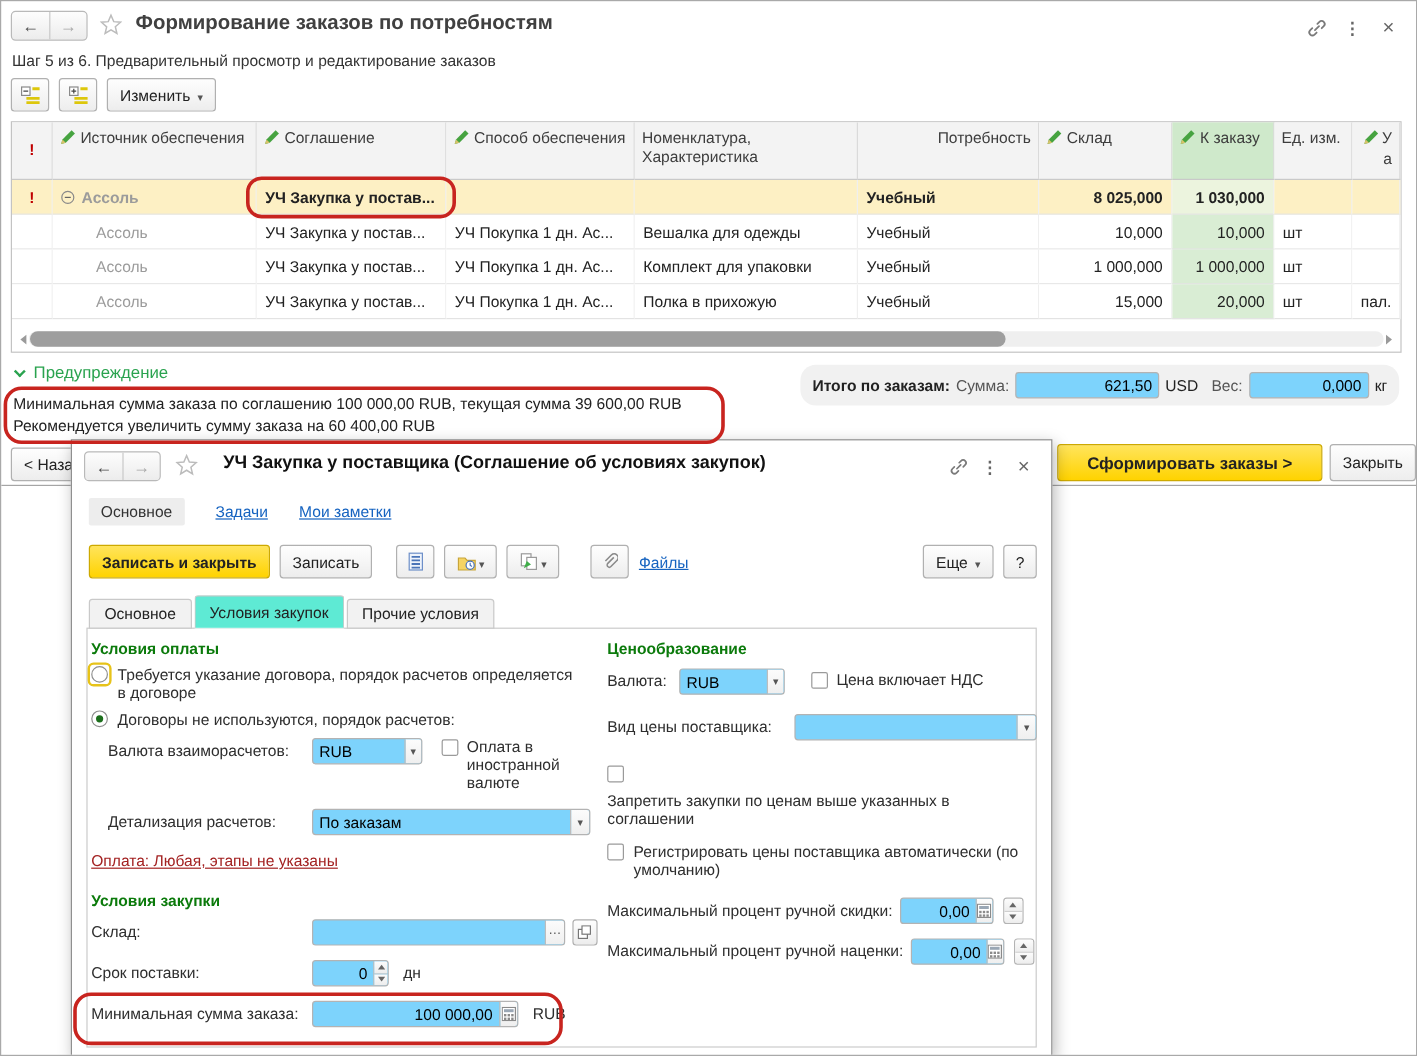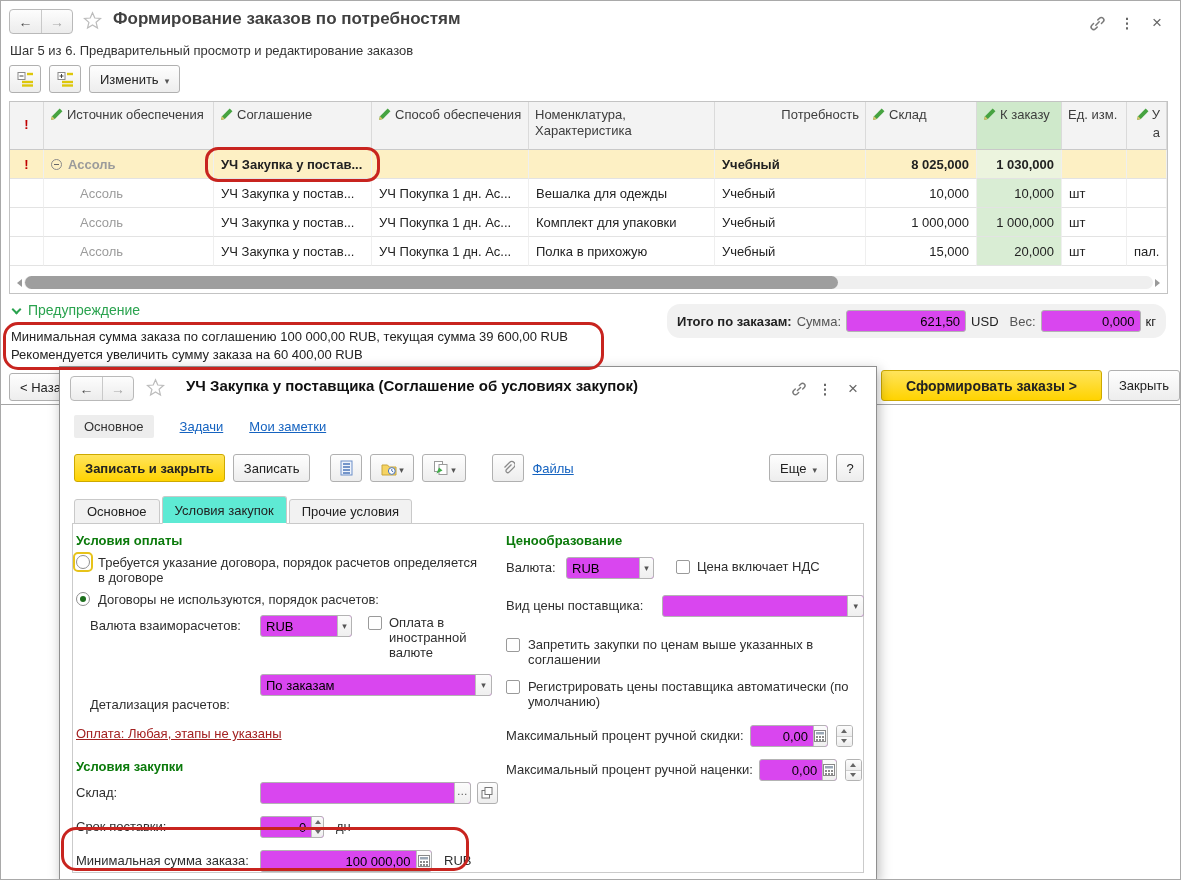--- a/index.html
+++ b/index.html
@@ -11,21 +11,21 @@
   .btn { display:inline-flex; align-items:center; justify-content:center; gap:6px; border:1px solid #b0b0b0; border-radius:3px; background:linear-gradient(#fefefe,#ededed); height:26px; padding:0 10px; font-size:13px; color:#222; cursor:pointer; }
   .btn.yellow { background:linear-gradient(#ffe45c,#ffd300); border-color:#cda900; font-weight:bold; }
   .caret::after { content:"▾"; font-size:9px; color:#555; }
   .navgroup { position:absolute; display:flex; border:1px solid #b9b9b9; border-radius:4px; overflow:hidden; height:25px; background:linear-gradient(#fdfdfd,#ececec); }
   .navgroup .nb { width:31px; display:flex; align-items:center; justify-content:center; font-size:14px; }
   .navgroup .nb + .nb { border-left:1px solid #c9c9c9; }
   .arrow-back::after { content:"←"; color:#4a4a4a; }
   .arrow-fwd::after { content:"→"; color:#a8a8a8; }
   .x-icon::after { content:"×"; font-size:17px; color:#666; }
   .dots-icon::after { content:"⋮"; font-size:14px; color:#666; font-weight:bold; }
-  .widget { display:inline-flex; align-items:stretch; border:1px solid #b3b3b3; border-radius:3px; background:#d946ef; height:22px; overflow:hidden; }
+  .widget { display:inline-flex; align-items:stretch; border:1px solid #b3b3b3; border-radius:3px; background:#7dd3fc; height:22px; overflow:hidden; }
   .widget input { border:none; outline:none; font:13px "Liberation Sans",sans-serif; padding:0 5px; min-width:0; background:transparent; }
   .widget input.num { text-align:right; }
   .seg { display:flex; align-items:center; justify-content:center; border-left:1px solid #bdbdbd; width:17px; background:linear-gradient(#fcfcfc,#efefef); }
   .seg.ell::after { content:"…"; font-size:11px; color:#555; margin-top:-4px; }
   .spin { display:inline-flex; flex-direction:column; width:15px; border-left:1px solid #bdbdbd; }
   .spin i { flex:1; display:flex; align-items:center; justify-content:center; background:linear-gradient(#fcfcfc,#ededed); }
   .spin i + i { border-top:1px solid #cfcfcf; }
   .spin i::after { content:""; border:3px solid transparent; }
   .spin .up::after { border-bottom:4px solid #666; margin-top:-3px; }
   .spin .dn::after { border-top:4px solid #666; margin-bottom:-3px; }
@@ -386,21 +386,21 @@
         <span class="widget" style="width:92px;">
             <input style="width: 100%;" value="RUB">
             <span class="seg caret"></span>
           </span>
         <span style="display:flex; gap:7px; margin-left:10px; width:120px;">
           <span class="chk"></span>
           <span class="lbl">Оплата в иностранной валюте</span>
         </span>
       </div>
       <div class="frow" style="margin:14px 0 0 14px;">
-        <span class="lbl" style="width:164px; padding-top:3px;margin-top:20px;">Детализация расчетов:</span>
+        <span class="lbl" style="width:164px; padding-top:3px;">Детализация расчетов:</span>
         <span class="widget" style="width:232px;">
             <input style="width: 100%;" value="По заказам">
             <span class="seg caret"></span>
           </span>
       </div>
       <div style="margin-top:14px;"><span class="link" style="color:#a32222;">Оплата: Любая, этапы не указаны</span></div>
 
       <div class="green-h" style="margin-top:18px;">Условия закупки</div>
       <div class="frow" style="margin-top:8px;">
         <span class="lbl lblw">Склад:</span>
@@ -462,21 +462,21 @@
           <span class="lbl">Цена включает НДС</span>
         </span>
       </div>
       <div class="frow" style="margin-top:16px;">
         <span class="lbl" style="width:150px; padding-top:3px;">Вид цены поставщика:</span>
         <span class="widget" style="flex:1;">
             <input style="width: 100%;" value="">
             <span class="seg caret"></span>
           </span>
       </div>
-      <div style="display:flex; gap:8px; margin-top:20px;">
+      <div style="display:flex; gap:8px; margin-top:20px;flex-direction:column;">
         <span class="chk"></span>
         <span class="lbl" style="width:320px;">Запретить закупки по ценам выше указанных в соглашении</span>
       </div>
       <div style="display:flex; gap:8px; margin-top:12px;">
         <span class="chk"></span>
         <span class="lbl" style="width:330px;">Регистрировать цены поставщика автоматически (по умолчанию)</span>
       </div>
       <div class="frow" style="margin-top:16px;">
         <span class="lbl" style="padding-top:3px; white-space:nowrap;">Максимальный процент ручной скидки:</span>
         <span class="widget" style="width:78px;">

